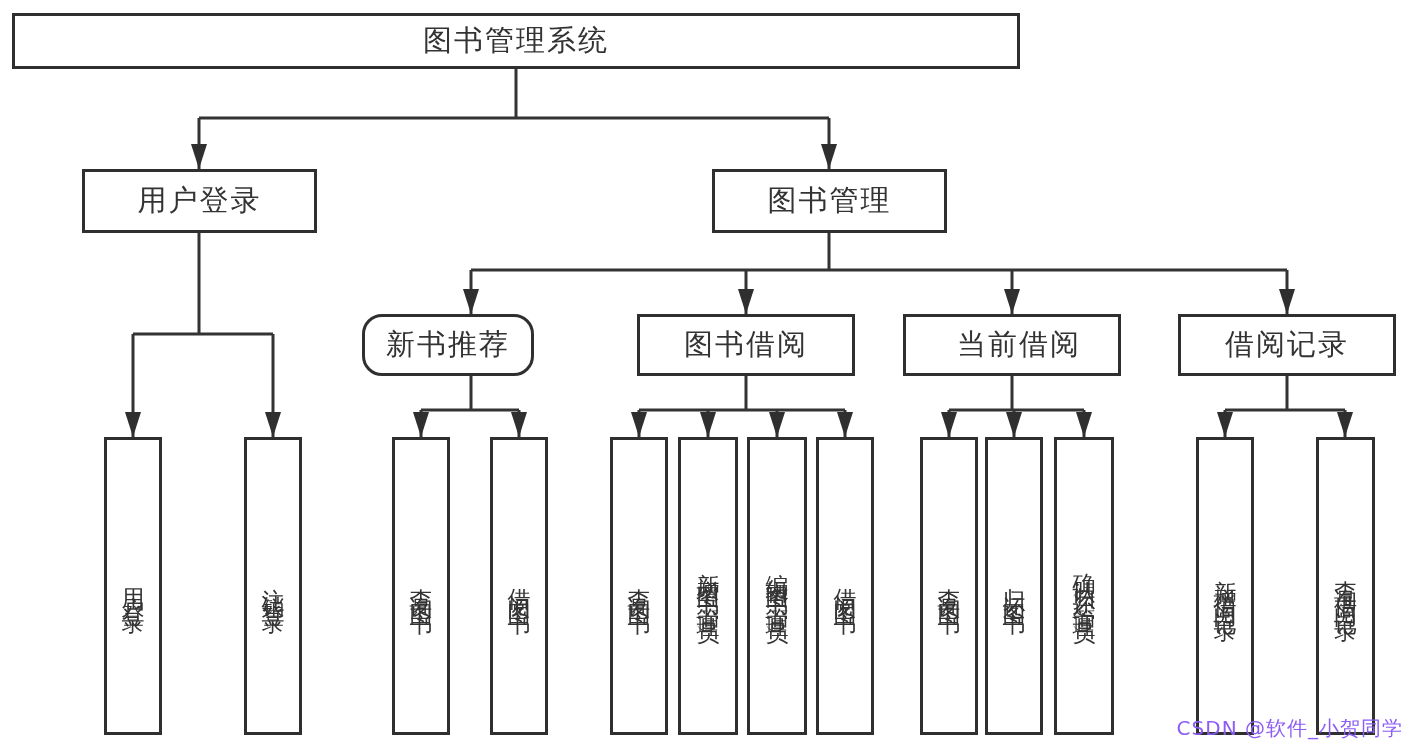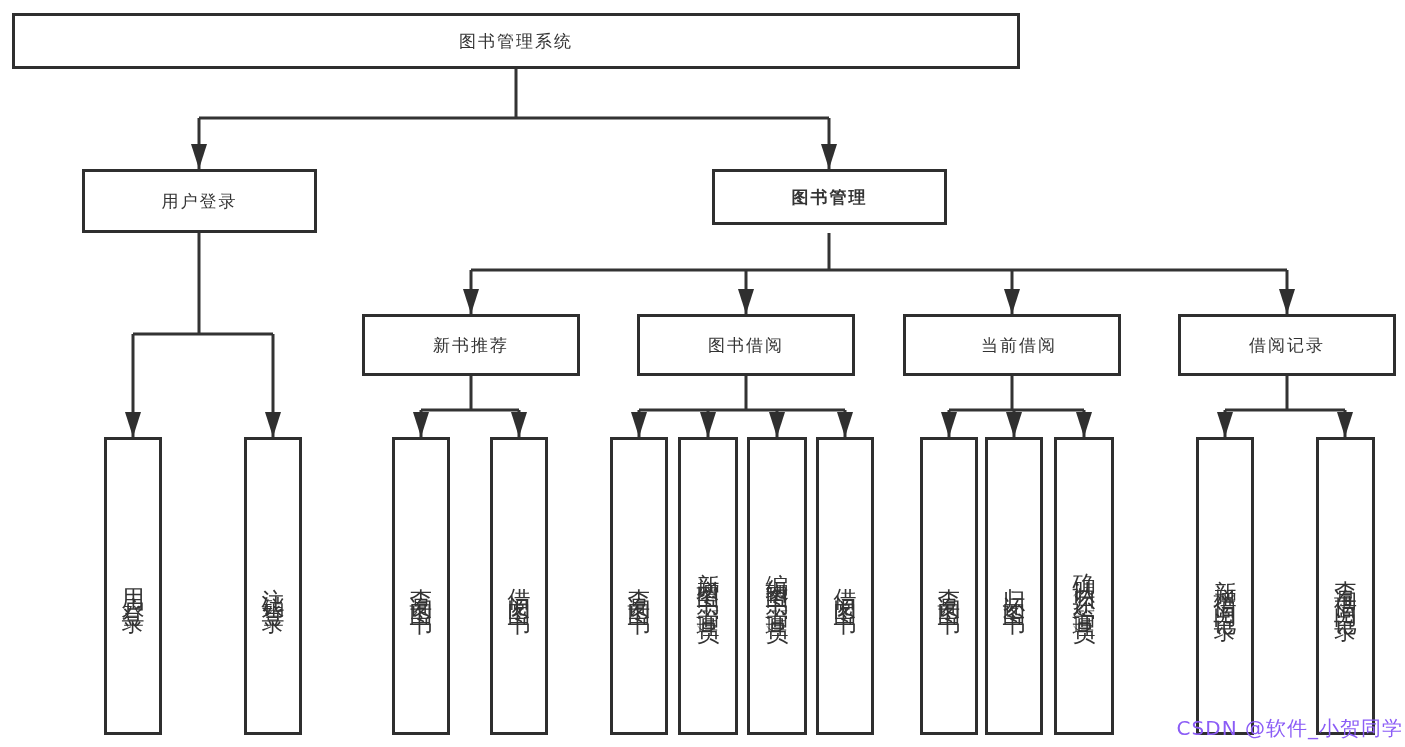--- a/index.html
+++ b/index.html
@@ -35,21 +35,21 @@
     position: absolute;
     box-sizing: border-box;
     border: 3px solid #2f2f2f;
     background: #ffffff;
     display: flex;
     align-items: center;
     justify-content: center;
     overflow: hidden;
   }
   .h-node {
-    font-size: 17px;
+    font-size: 29px;
     letter-spacing: 2px;
     white-space: nowrap;
   }
   .v-node {
     writing-mode: vertical-rl;
     text-orientation: mixed;
     font-size: 23px;
     letter-spacing: 8px;
     line-height: 1;
     top: 437px;
@@ -110,23 +110,23 @@
     <path class="edge arrow" d="M1084,410 V437"></path>
 
     <path class="edge" d="M1287,376 V410 M1225,410 H1345"></path>
     <path class="edge arrow" d="M1225,410 V437"></path>
     <path class="edge arrow" d="M1345,410 V437"></path>
   </svg>
 
   <div class="node h-node" style="left:12px; top:13px; width:1008px; height:56px;">图书管理系统</div>
 
   <div class="node h-node" style="left:82px; top:169px; width:235px; height:64px;">用户登录</div>
-  <div class="node h-node" style="left:712px; top:169px; width:235px; height:56px;font-weight:bold;">图书管理</div>
+  <div class="node h-node" style="left:712px; top:169px; width:235px; height:64px;">图书管理</div>
 
-  <div class="node h-node" style="left:362px; top:314px; width:218px; height:62px;">新书推荐</div>
+  <div class="node h-node" style="left:362px; top:314px; width:172px; height:62px;border-radius:20px;">新书推荐</div>
   <div class="node h-node" style="left:637px; top:314px; width:218px; height:62px;text-align:right;">图书借阅</div>
   <div class="node h-node" style="left:903px; top:314px; width:218px; height:62px;padding-left:14px;">当前借阅</div>
   <div class="node h-node" style="left:1178px; top:314px; width:218px; height:62px;">借阅记录</div>
 
   <div class="node v-node" style="left:104px; width:58px;">用户登录</div>
   <div class="node v-node" style="left:244px; width:58px;">注销登录</div>
 
   <div class="node v-node" style="left:392px; width:58px;">查询图书</div>
   <div class="node v-node" style="left:490px; width:58px;">借阅图书</div>
 

